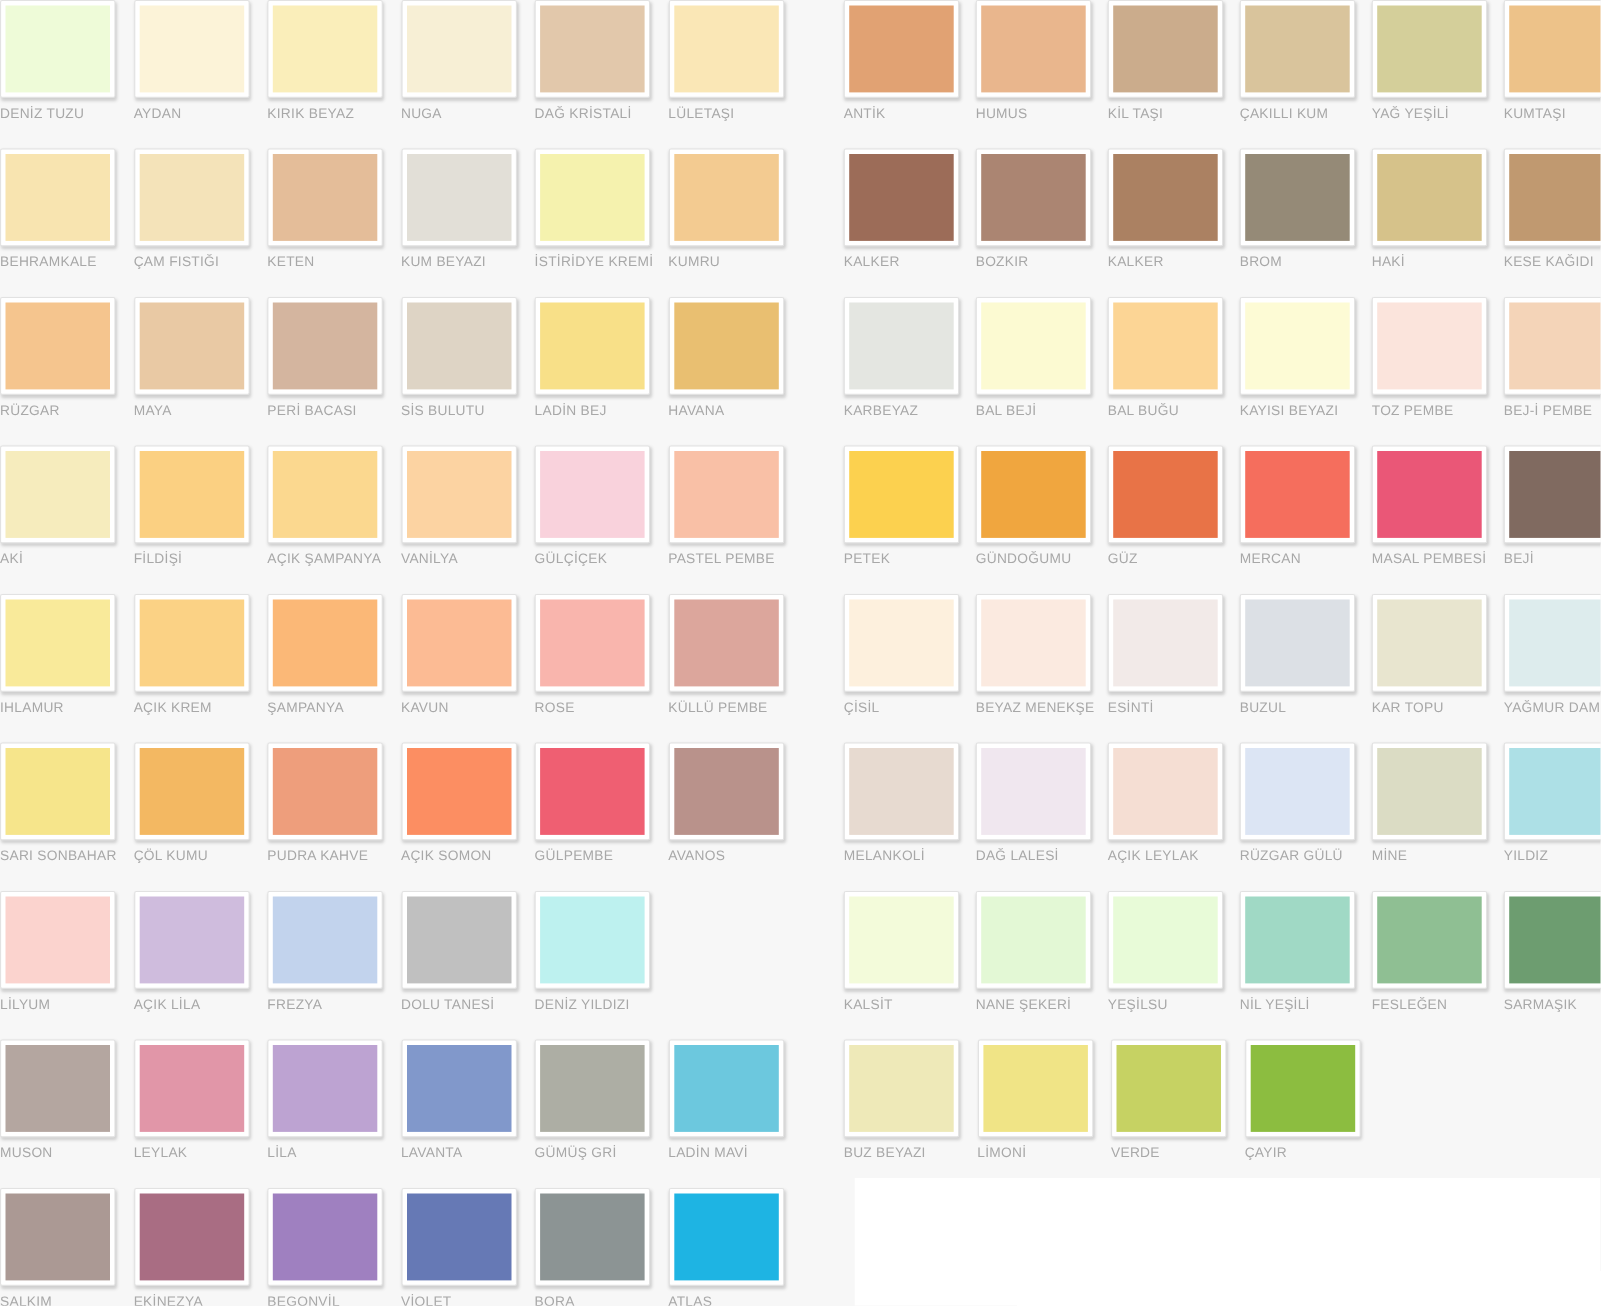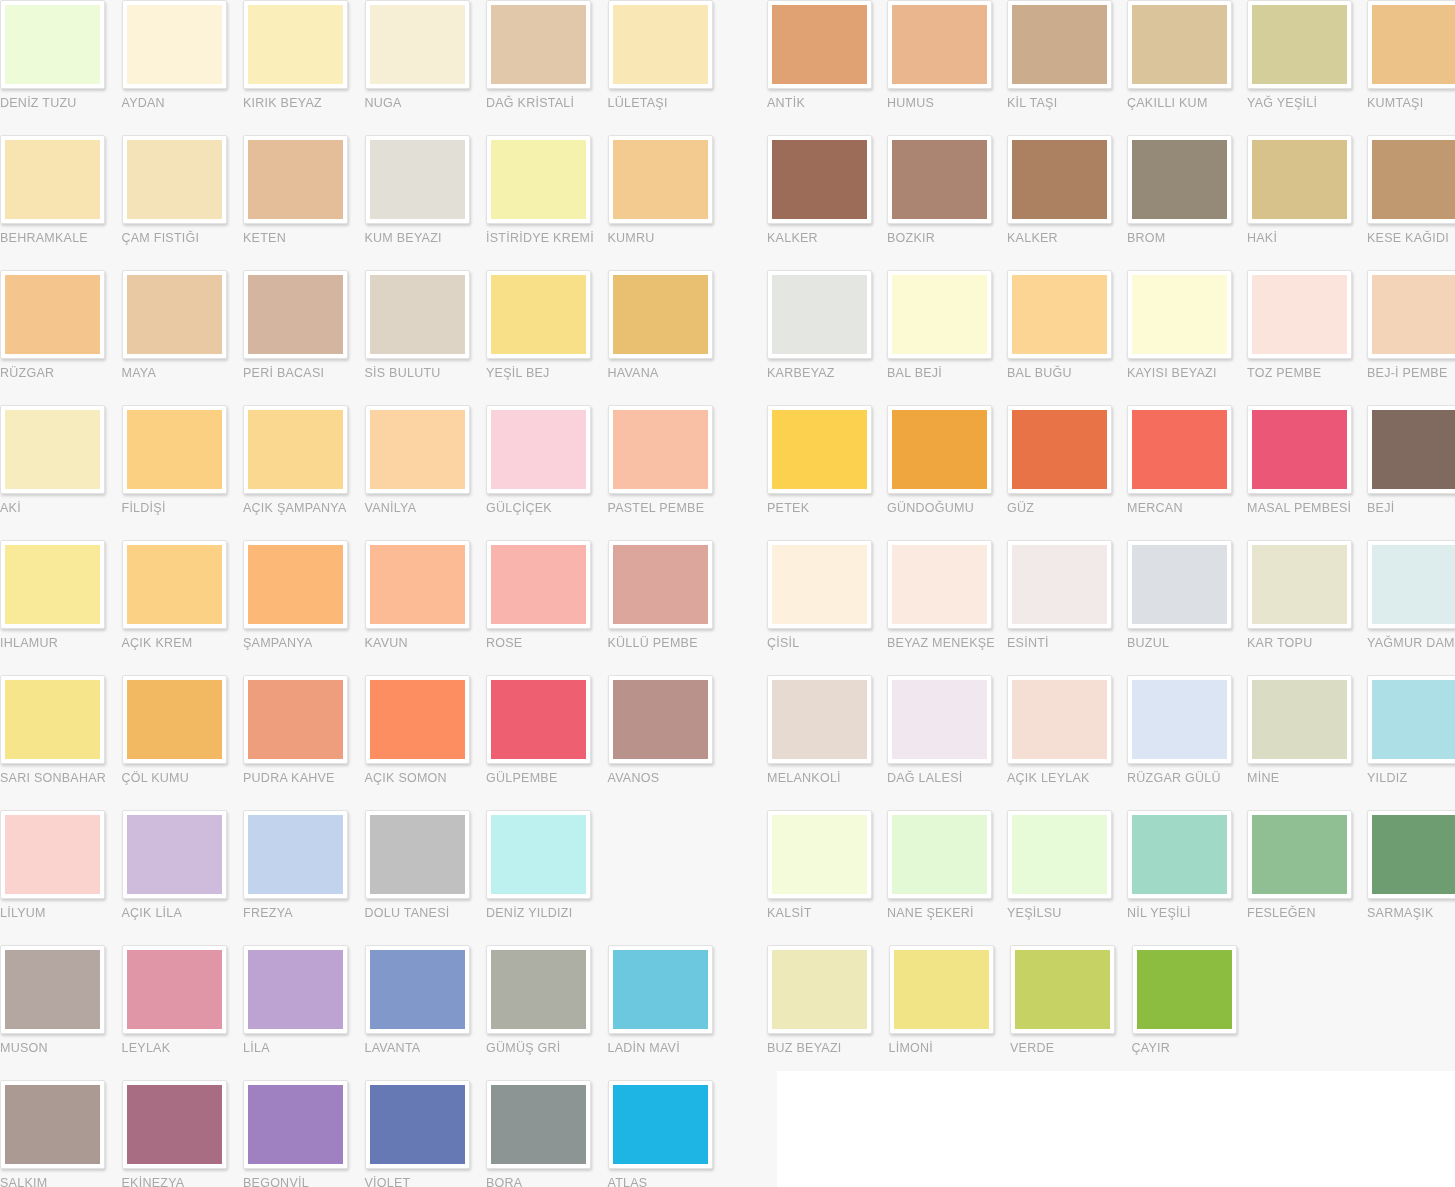--- a/index.html
+++ b/index.html
@@ -183,21 +183,21 @@
         <div class="swatch-card">
           <div class="swatch-frame">
             <div class="swatch-chip" style="background-color: rgb(222, 212, 197);"></div>
           </div>
           <div class="swatch-label">SİS BULUTU</div>
         </div>
         <div class="swatch-card">
           <div class="swatch-frame">
             <div class="swatch-chip" style="background-color: rgb(248, 224, 136);"></div>
           </div>
-          <div class="swatch-label">YEŞİL BEJ</div>
+          <div class="swatch-label">LADİN BEJ</div>
         </div>
         <div class="swatch-card">
           <div class="swatch-frame">
             <div class="swatch-chip" style="background-color: rgb(233, 191, 113);"></div>
           </div>
           <div class="swatch-label">HAVANA</div>
         </div>
       </div>
       <div class="swatch-row">
         <div class="swatch-card">

